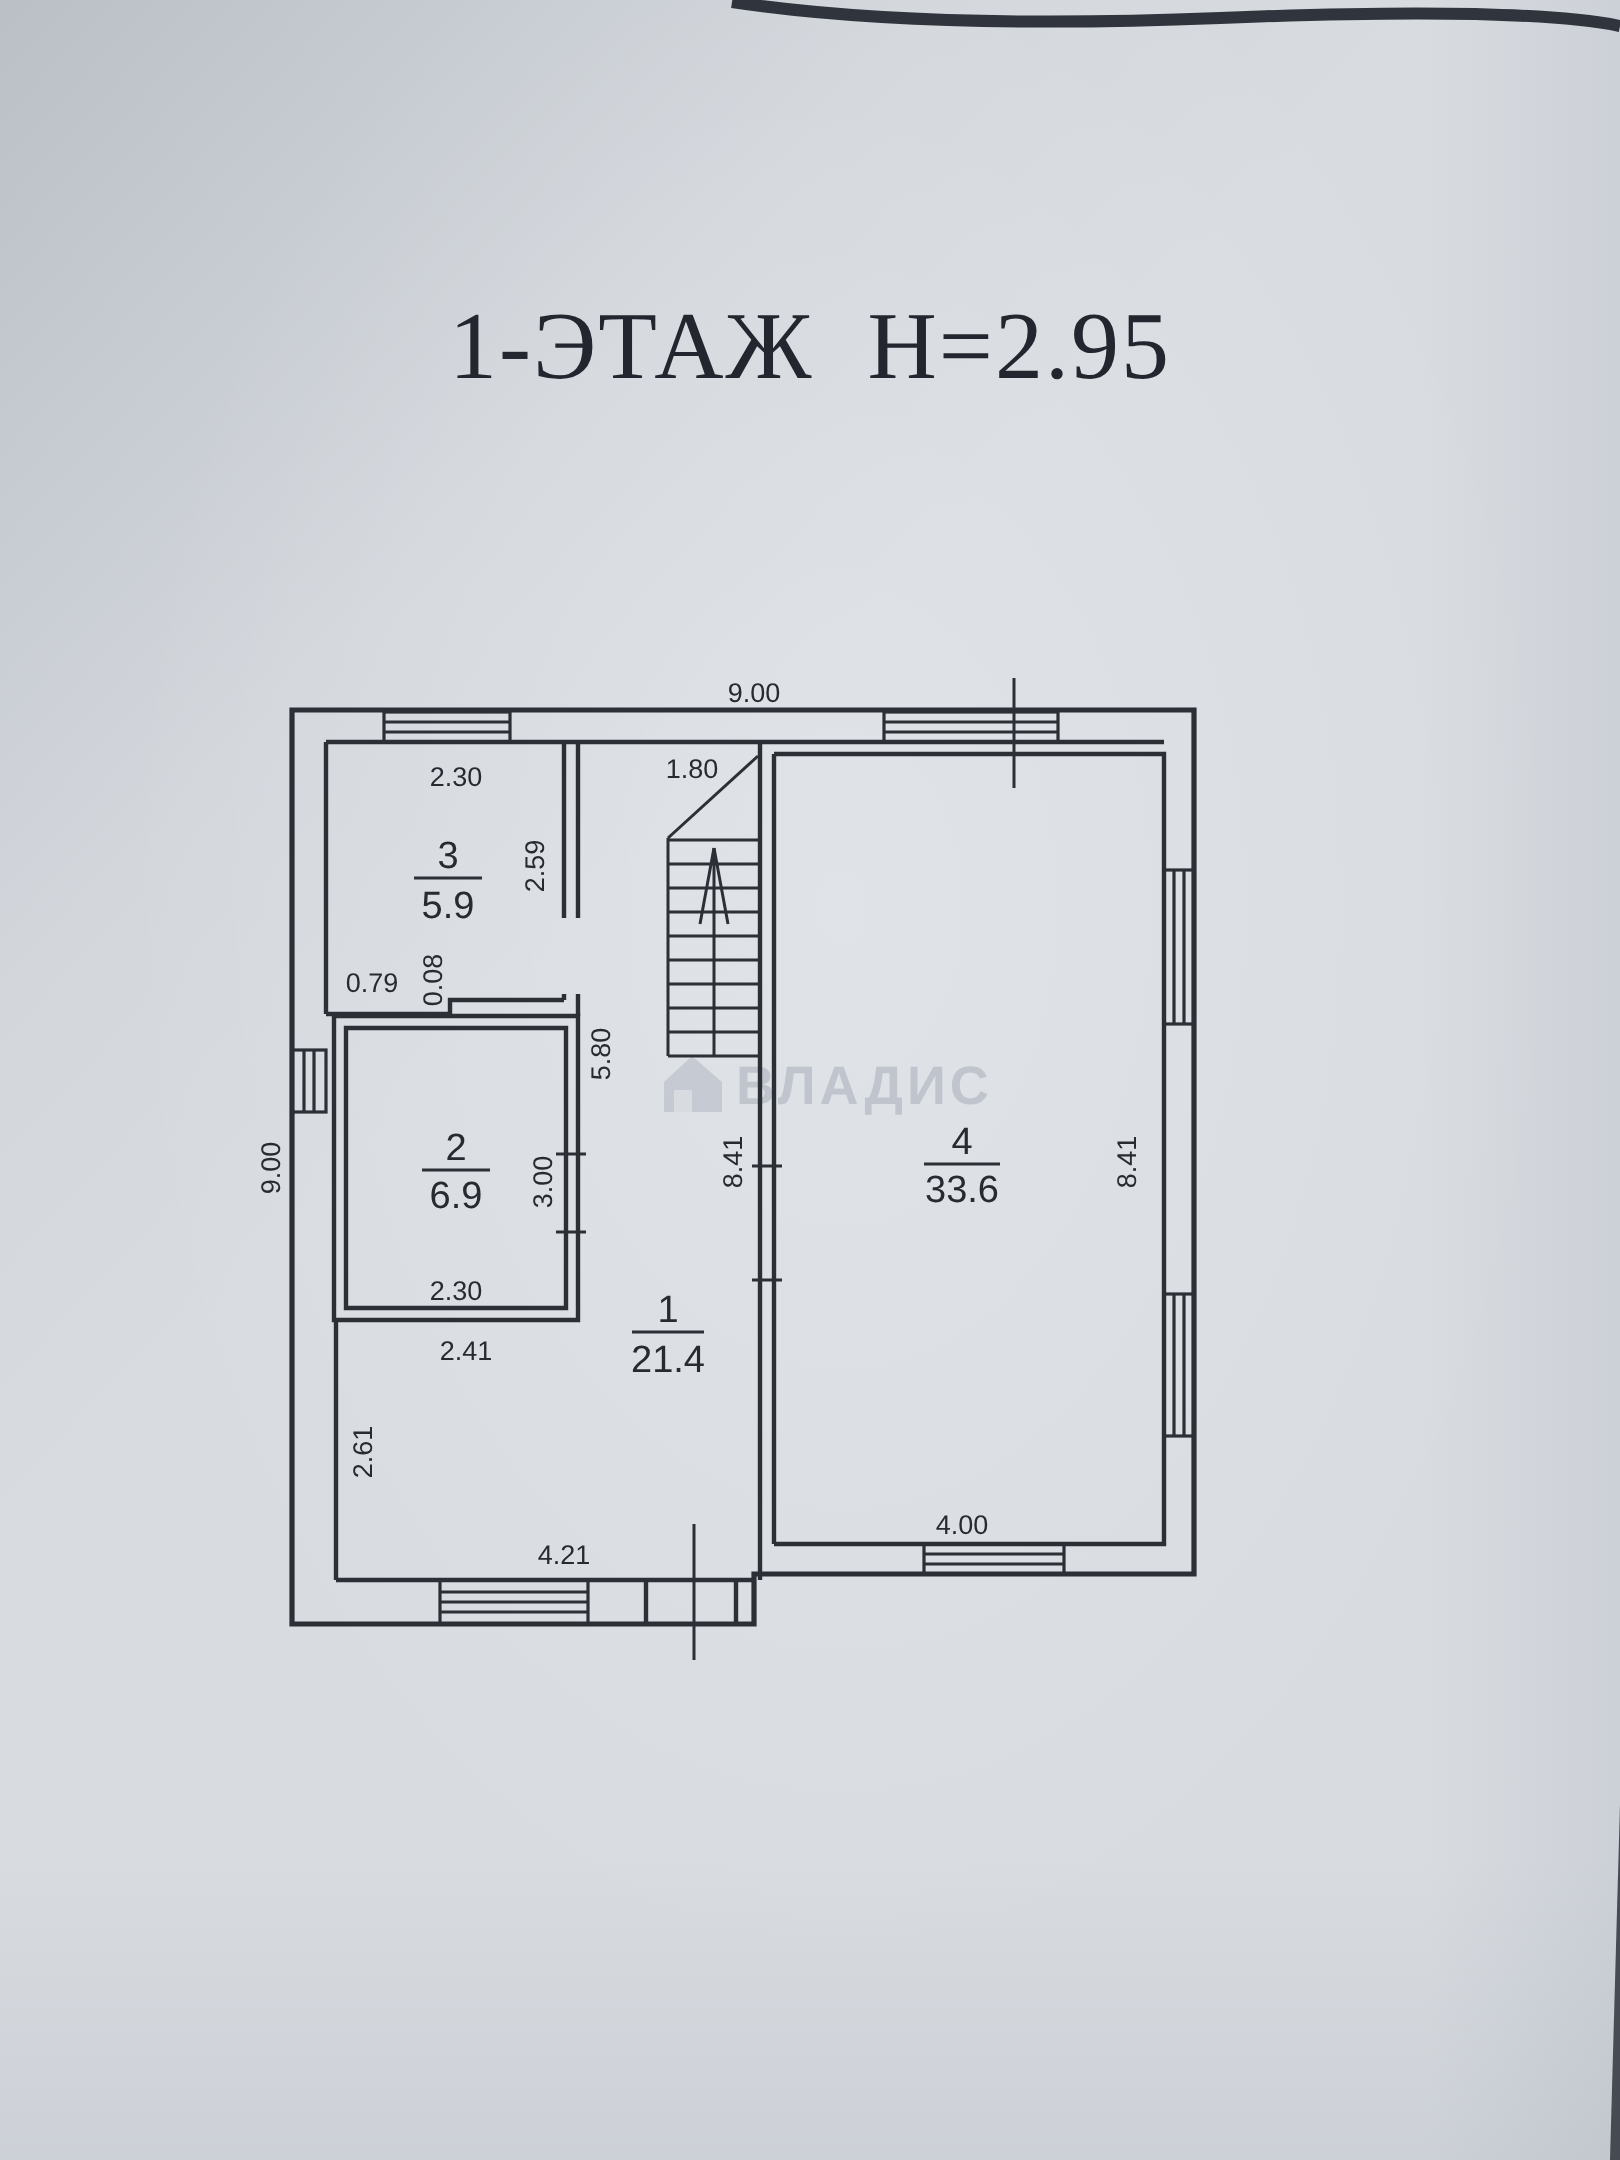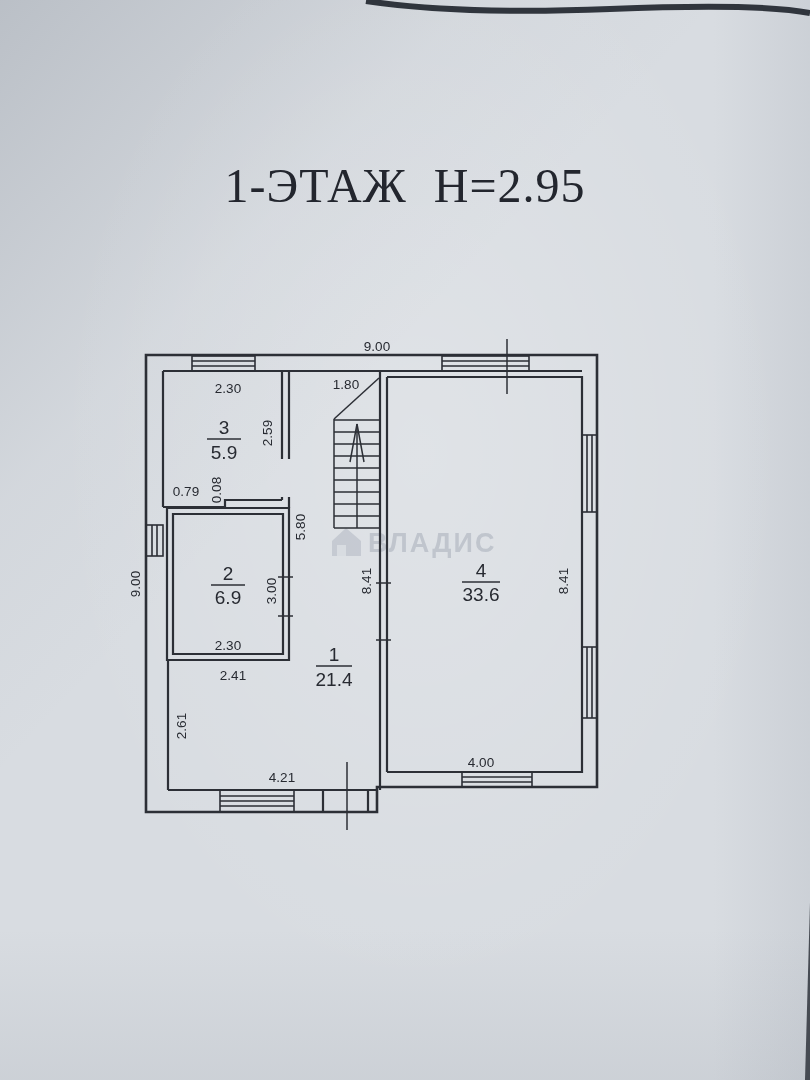--- a/index.html
+++ b/index.html
@@ -5,21 +5,21 @@
   html,body{margin:0;padding:0;}
   body{width:810px;height:1080px;position:relative;overflow:hidden;
        font-family:"Liberation Sans",sans-serif;background:#d7dbe0;}
   .photo{position:absolute;inset:0;
      background:
        radial-gradient(ellipse at 52% 42%, rgba(255,255,255,0.20), rgba(255,255,255,0) 62%),
        linear-gradient(133deg, rgba(118,126,138,0.30), rgba(118,126,138,0.05) 26%, rgba(118,126,138,0) 40%),
        linear-gradient(to top, rgba(120,128,140,0.12), rgba(120,128,140,0) 14%),
        linear-gradient(to left, rgba(150,157,168,0.18), rgba(150,157,168,0) 12%),
        #d8dce1;}
-  .title{position:absolute;left:0;right:0;top:158px;text-align:center;
+  .title{position:absolute;left:0;right:0;top:146px;text-align:center;
      font-family:"Liberation Serif",serif;font-size:48px;color:#23262e;
      letter-spacing:1px;word-spacing:14px;}
   svg{position:absolute;inset:0;}
   .w{stroke:#2c2f36;stroke-width:2.2;fill:none;}
   .w-thick{stroke:#2c2f36;stroke-width:2.6;fill:none;}
   .thin{stroke:#2c2f36;stroke-width:1.5;fill:none;}
   .win{stroke:#2c2f36;stroke-width:1.6;fill:none;}
   .dim{font-family:"Liberation Sans",sans-serif;font-size:13.5px;fill:#272a31;text-anchor:middle;}
   .room-num{font-family:"Liberation Sans",sans-serif;font-size:19px;fill:#272a31;text-anchor:middle;}
   .wm-text{font-family:"Liberation Sans",sans-serif;font-size:27px;font-weight:bold;

